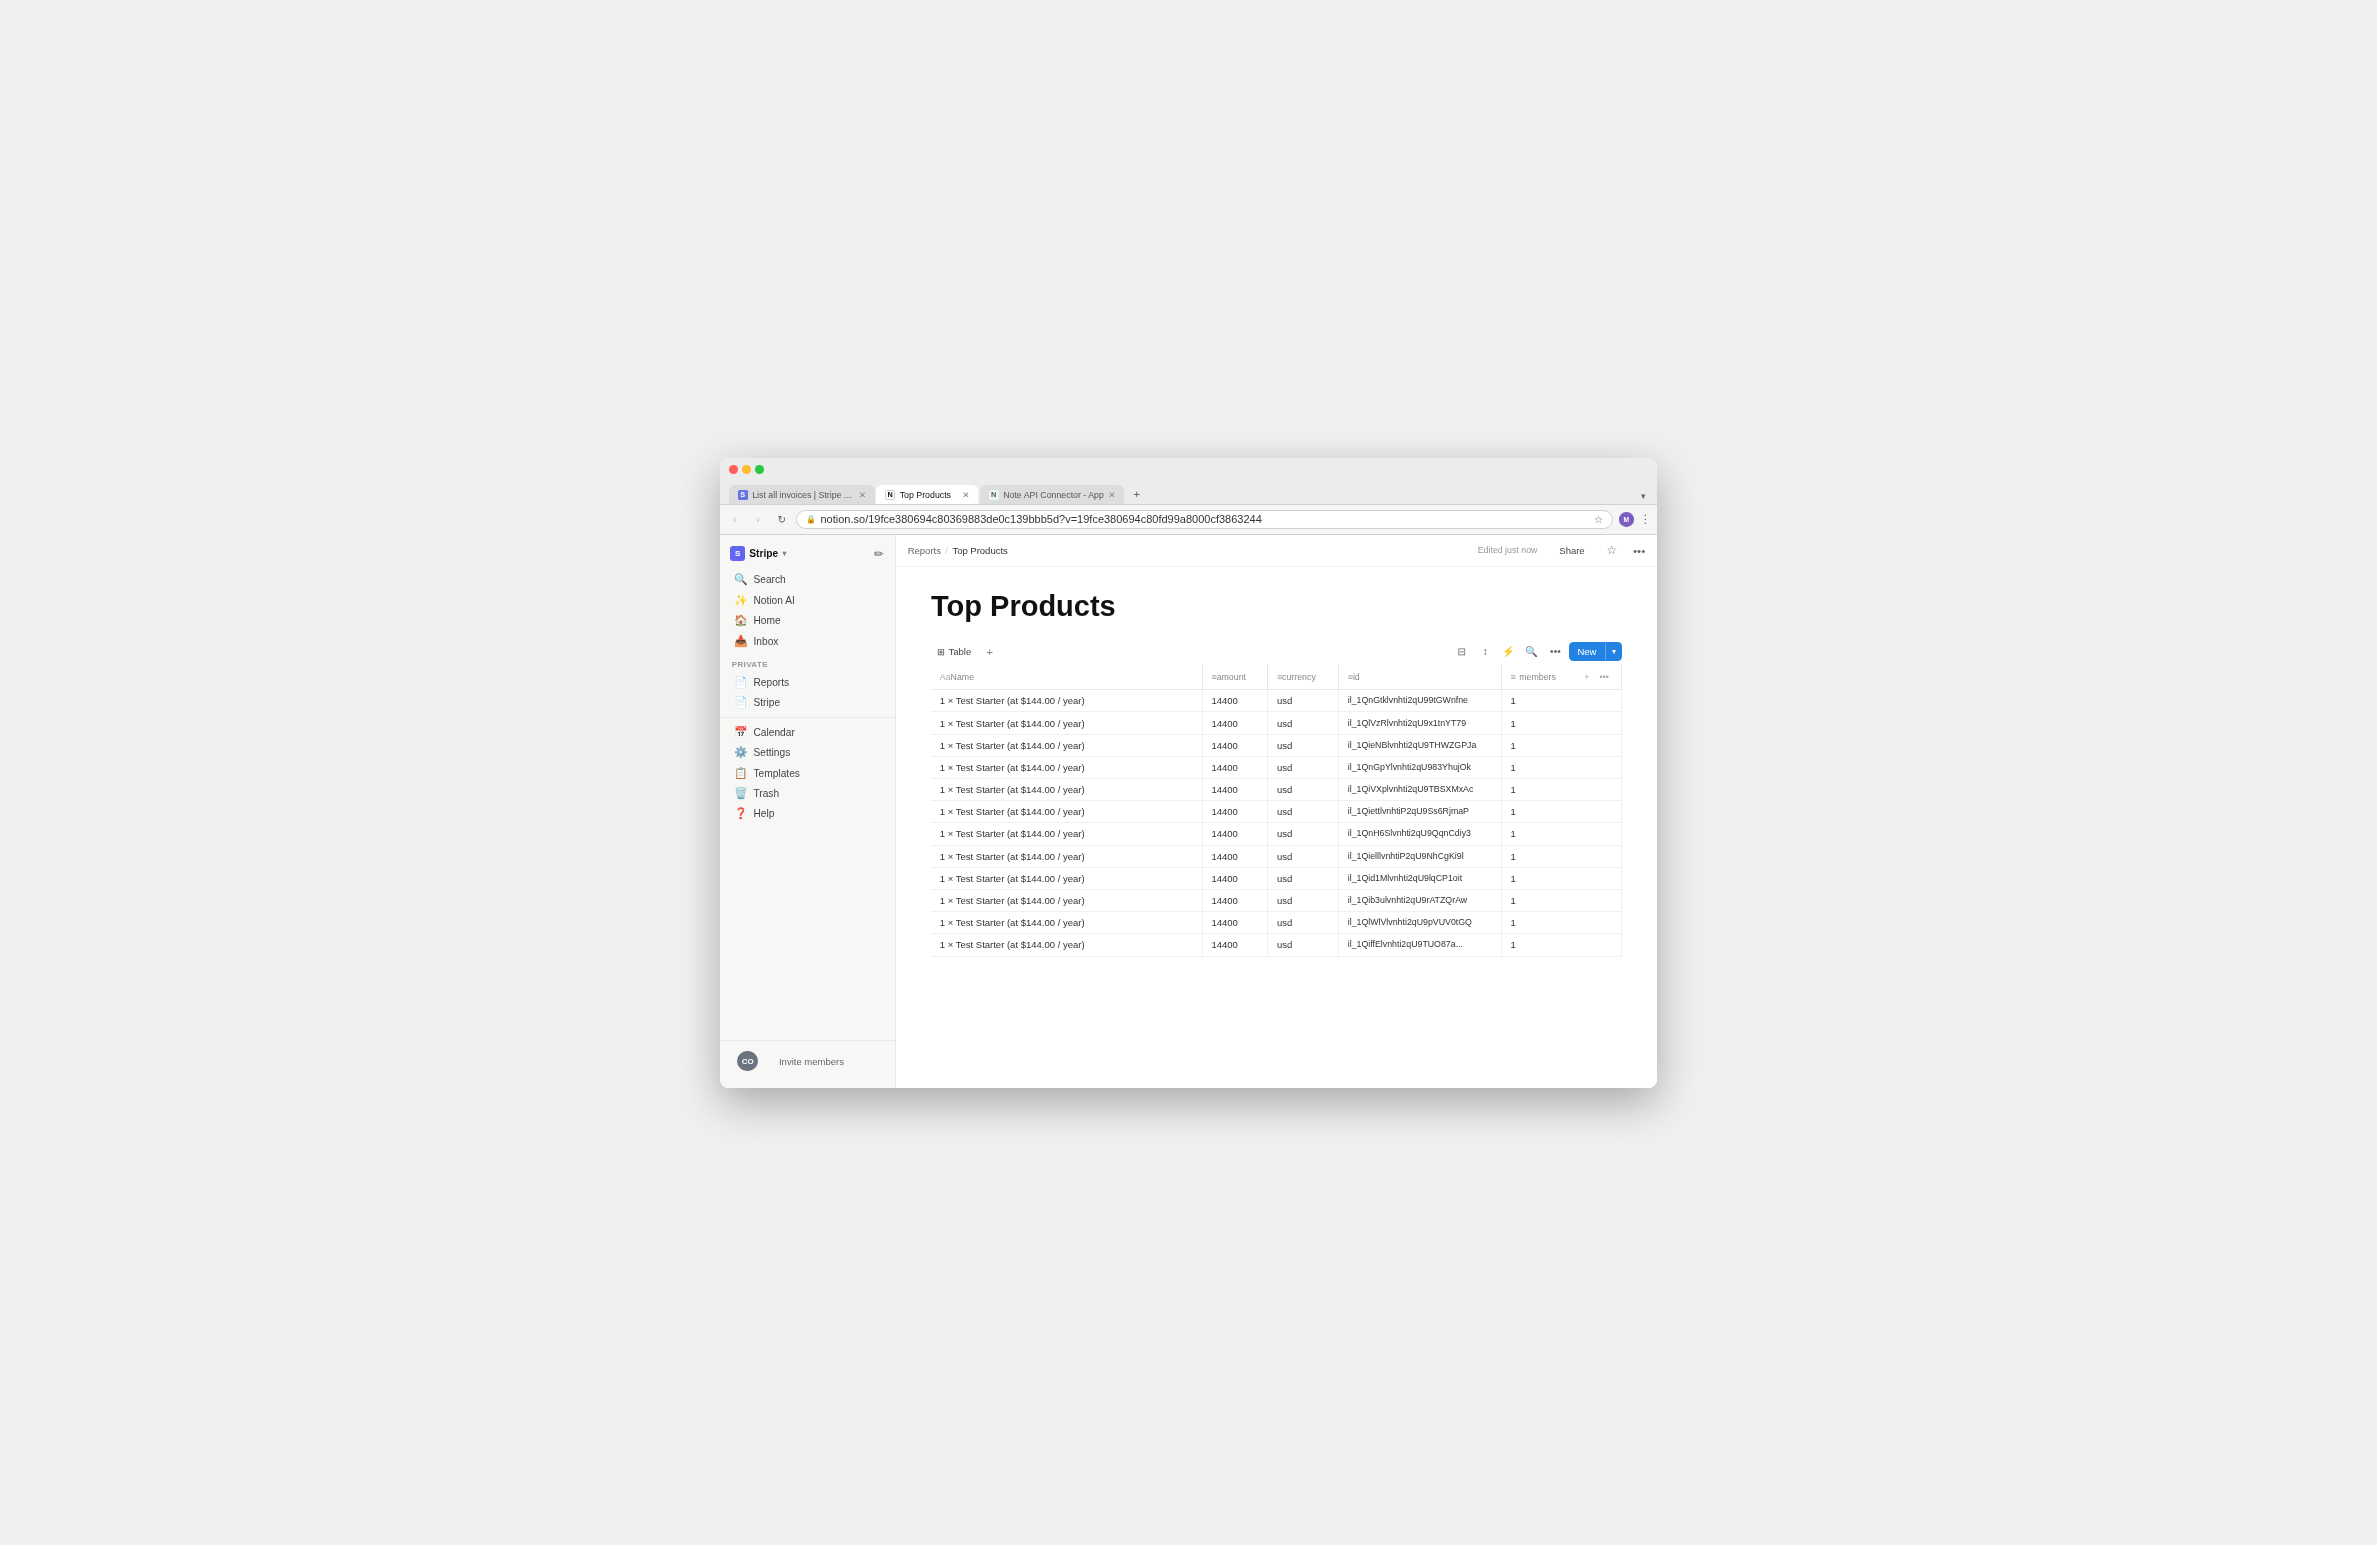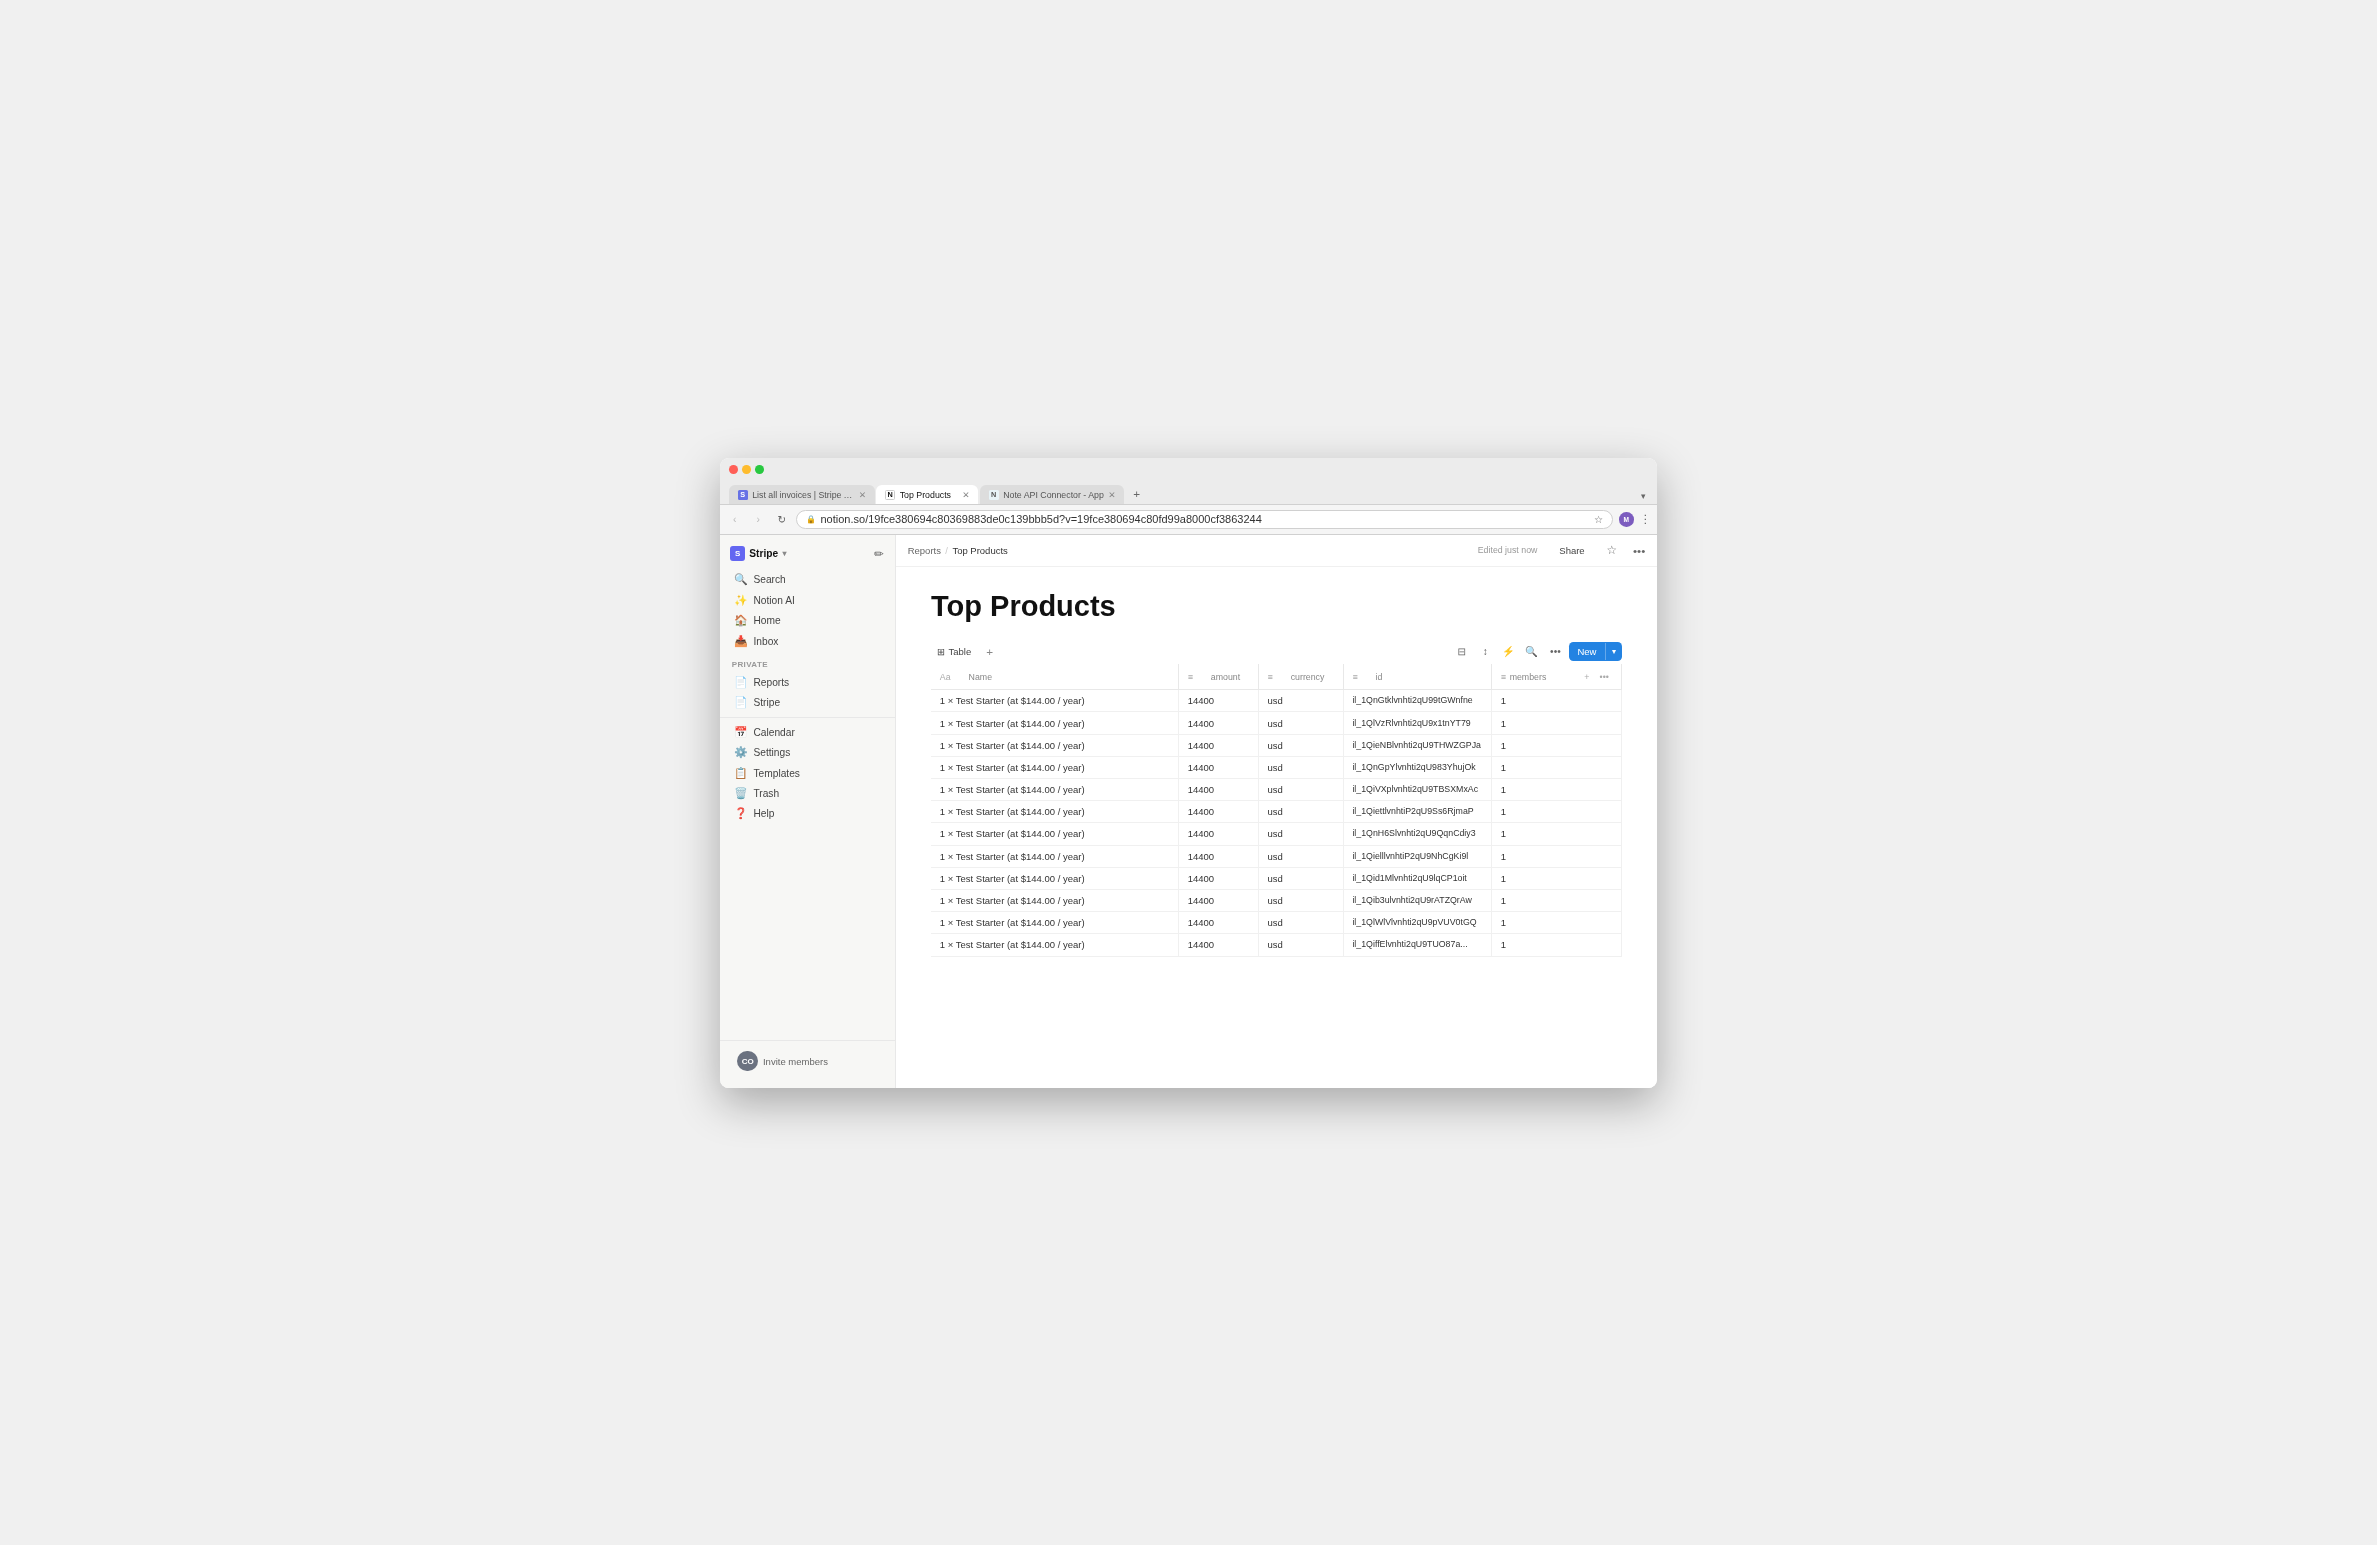--- a/index.html
+++ b/index.html
@@ -186,21 +186,21 @@
     }
     .sidebar-divider { height: 0.7px; background: #e8e8e8; margin: 4.4px 0; }
     .sidebar-footer {
       margin-top: auto;
       padding: 5.9px 2.9px;
       border-top: 0.7px solid #e8e8e8;
     }
     .invite-members {
       display: flex;
       align-items: center;
-      gap: 5px;
+      gap: 21px;
       padding: 4.4px 11.7px;
       font-size: 9.5px;
       color: #666;
       cursor: pointer;
       border-radius: 2.9px;
       margin: 0 2.9px;
     }
     .avatar-circle {
       width: 20.5px; height: 20.5px; border-radius: 50%;
       background: #6b7280; color: white;
@@ -336,21 +336,21 @@
       color: #888;
       font-weight: 500;
       font-size: 8.8px;
       background: #fff;
       white-space: nowrap;
     }
     .data-table th:first-child { min-width: 220px; }
     .data-table th .col-header {
       display: flex;
       align-items: center;
-      gap: 18px;
+      gap: 0;
     }
     .col-icon { font-size: 8.8px; color: #aaa; }
     .data-table td {
       padding: 5.1px 8.8px;
       border-bottom: 0.7px solid #f0f0f0;
       border-right: 0.7px solid #f0f0f0;
       color: #333;
       vertical-align: top;
     }
     .th-action-btn {

